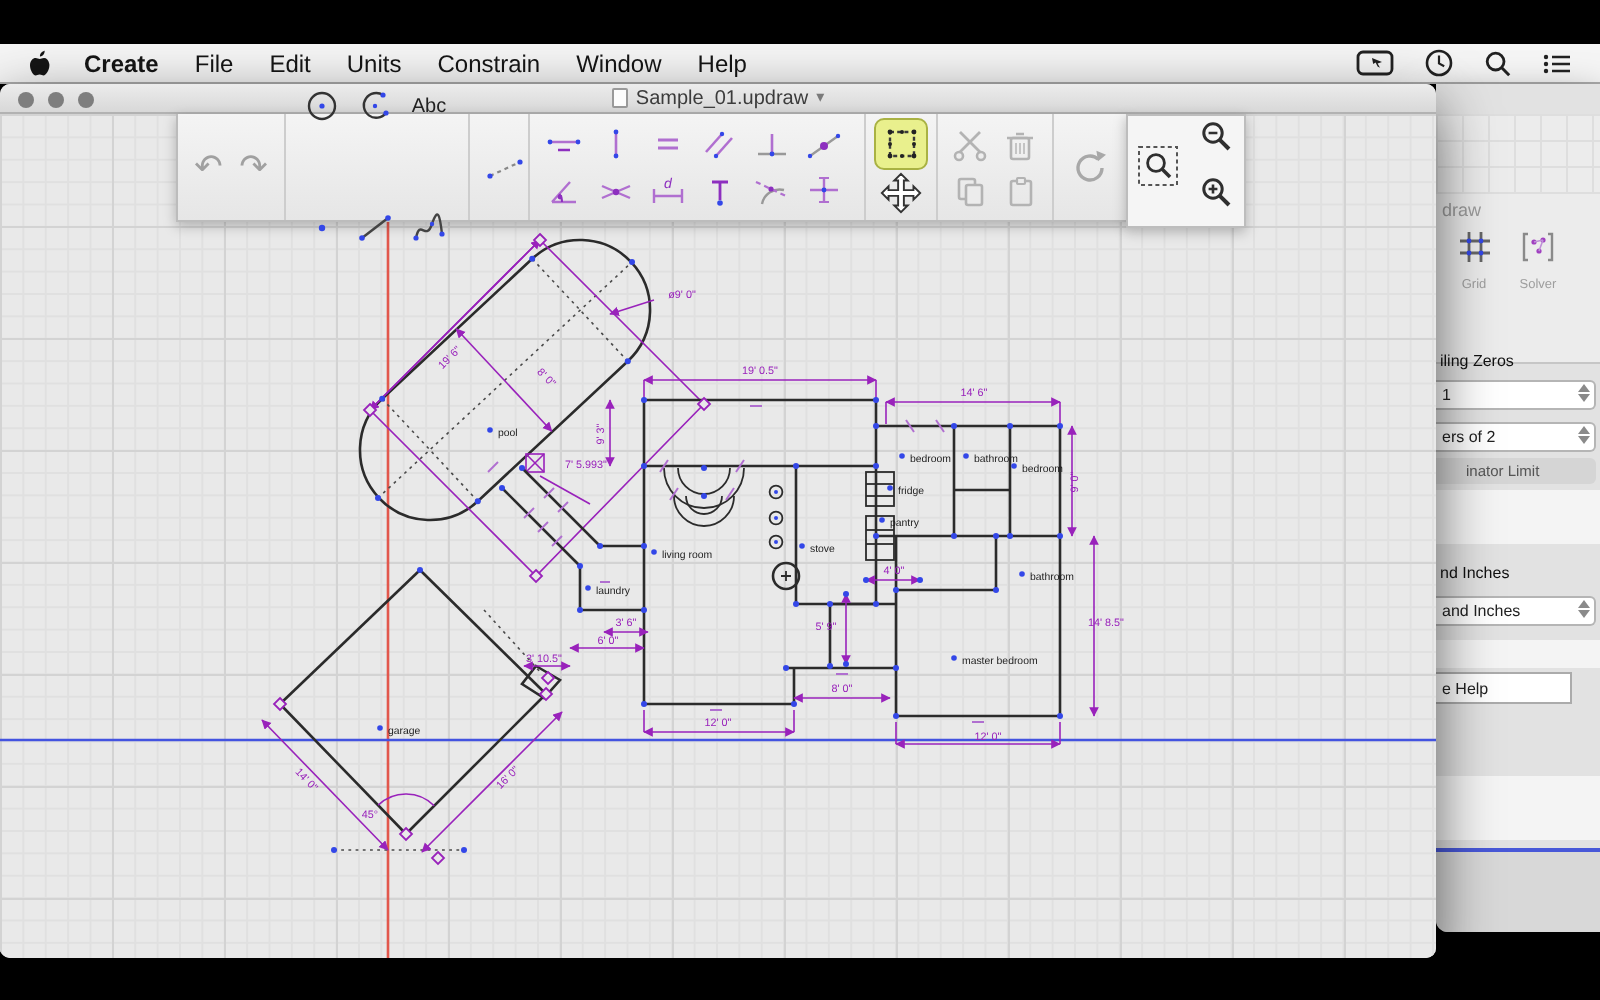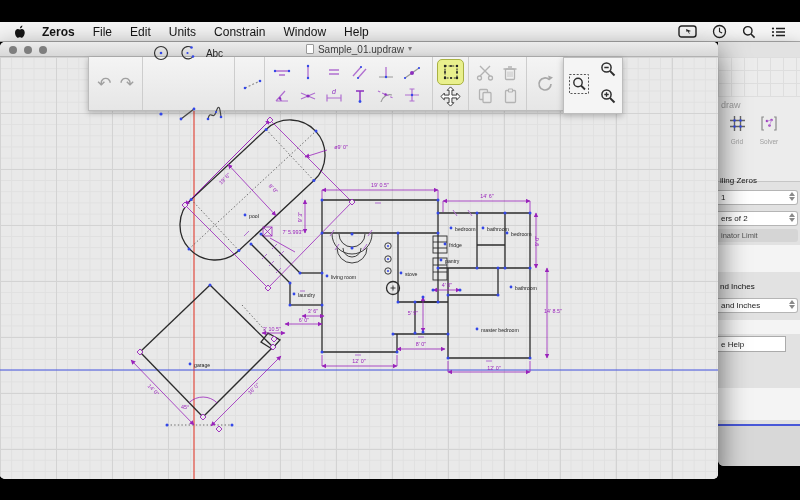--- a/index.html
+++ b/index.html
@@ -67,40 +67,40 @@
   .rp-tool{position:absolute;width:28px;text-align:center;}
   .rp-tool .lbl{font-size:6.5px;color:#9e9e9e;margin-top:2px;}
   .rp-label{position:absolute;left:2px;font-size:8px;color:#111;}
   .rp-field{position:absolute;left:0;height:15px;background:#fff;border:1px solid #b5b5b5;border-left:none;
             border-radius:0 3px 3px 0;font-size:8px;color:#222;display:flex;align-items:center;padding-left:3px;width:80px;}
   .stepper{position:absolute;right:2px;top:1px;display:flex;flex-direction:column;gap:1px;}
   .stepper i{display:block;width:0;height:0;border-left:3px solid transparent;border-right:3px solid transparent;}
   .stepper .up{border-bottom:4px solid #8a8a8a;}
   .stepper .dn{border-top:4px solid #8a8a8a;}
   .rp-disabled{position:absolute;left:0;height:13px;width:80px;background:#d5d5d5;border-radius:0 3px 3px 0;
-               font-size:7.5px;color:#555;display:flex;align-items:center;padding-left:3px;}
+               font-size:7.5px;color:#555;display:flex;align-items:center;padding-left:15px;}
   .rp-white{position:absolute;left:0;width:82px;background:#f4f4f4;}
   .rp-input{position:absolute;left:0;width:68px;height:16px;background:#fff;border:1px solid #ababab;border-left:none;
             font-size:8px;color:#222;display:flex;align-items:center;padding-left:3px;}
   .rp-blueline{position:absolute;left:0;width:82px;height:2px;background:#4858d8;}
   .rp-bottom{position:absolute;left:0;width:82px;background:#d8d8d8;}
 </style>
 </head>
 <body>
 
 <div class="screen">
 
   <div class="menubar">
     <span class="apple">
       <svg width="13" height="15" viewBox="0 0 13 15">
           <path fill="#151515" d="M8.6 2.4c.7-.8 1.7-1 1.7-1s.2 1.1-.6 2c-.7.9-1.7.9-1.7.9s-.2-1 .6-1.9zM10 5c-1 0-1.4.5-2.1.5S6.6 5 5.8 5C4.5 5 3 6.3 3 8.7c0 2.5 1.8 5 2.8 5 .7 0 1-.5 2-.5s1.3.5 2 .5c1.1 0 2.9-2.6 2.9-5 0-.3 0-.6-.1-.9C12.3 6 11.2 5 10 5z"></path>
         </svg>
     </span>
     <span class="menu-items" style="display:flex;">
-        <span class="menu-item first">Zeros</span>
+        <span class="menu-item first">Create</span>
         <span class="menu-item">File</span>
         <span class="menu-item">Edit</span>
         <span class="menu-item">Units</span>
         <span class="menu-item">Constrain</span>
         <span class="menu-item">Window</span>
         <span class="menu-item">Help</span>
       </span>
     <span class="mb-status">
       <svg width="19" height="13" viewBox="0 0 19 13">
           <rect x="1" y="1" width="17" height="11" rx="2.5" fill="none" stroke="#222" stroke-width="1.4"></rect>

